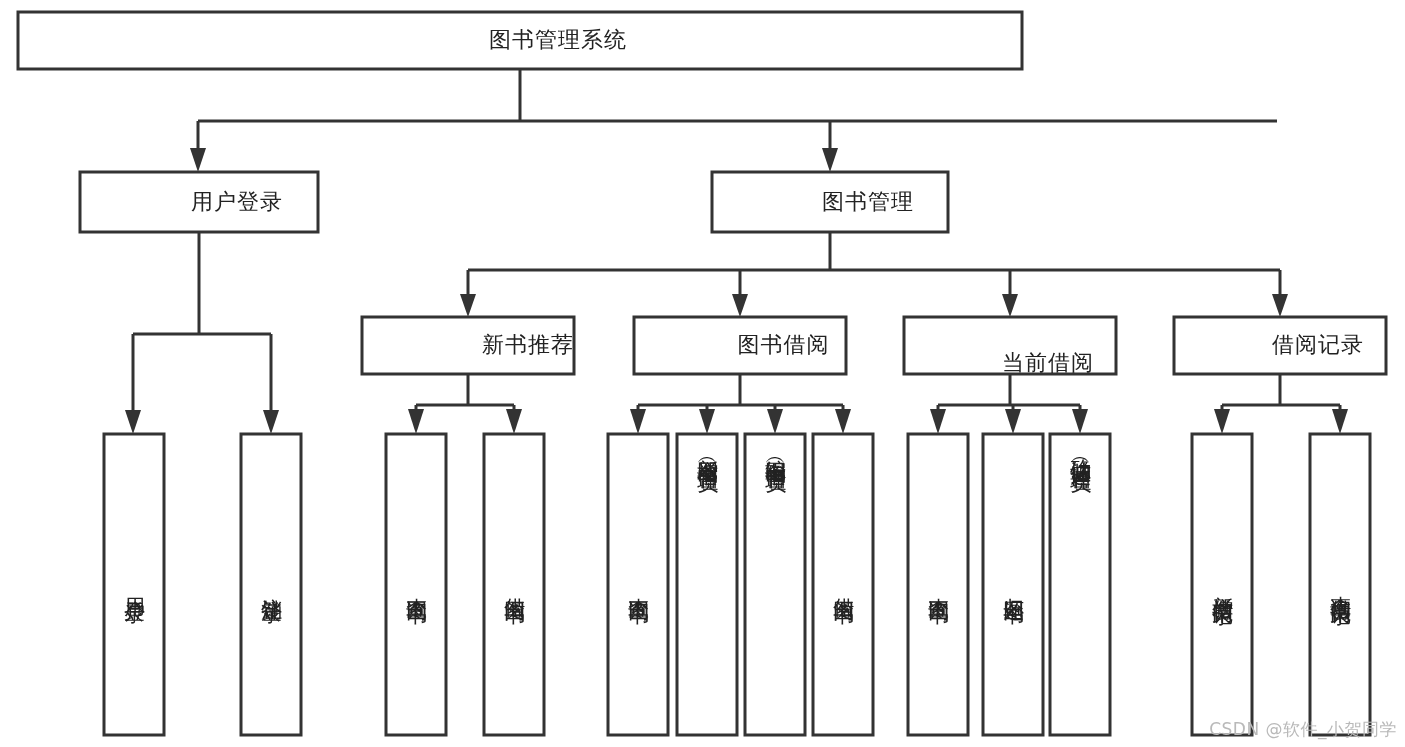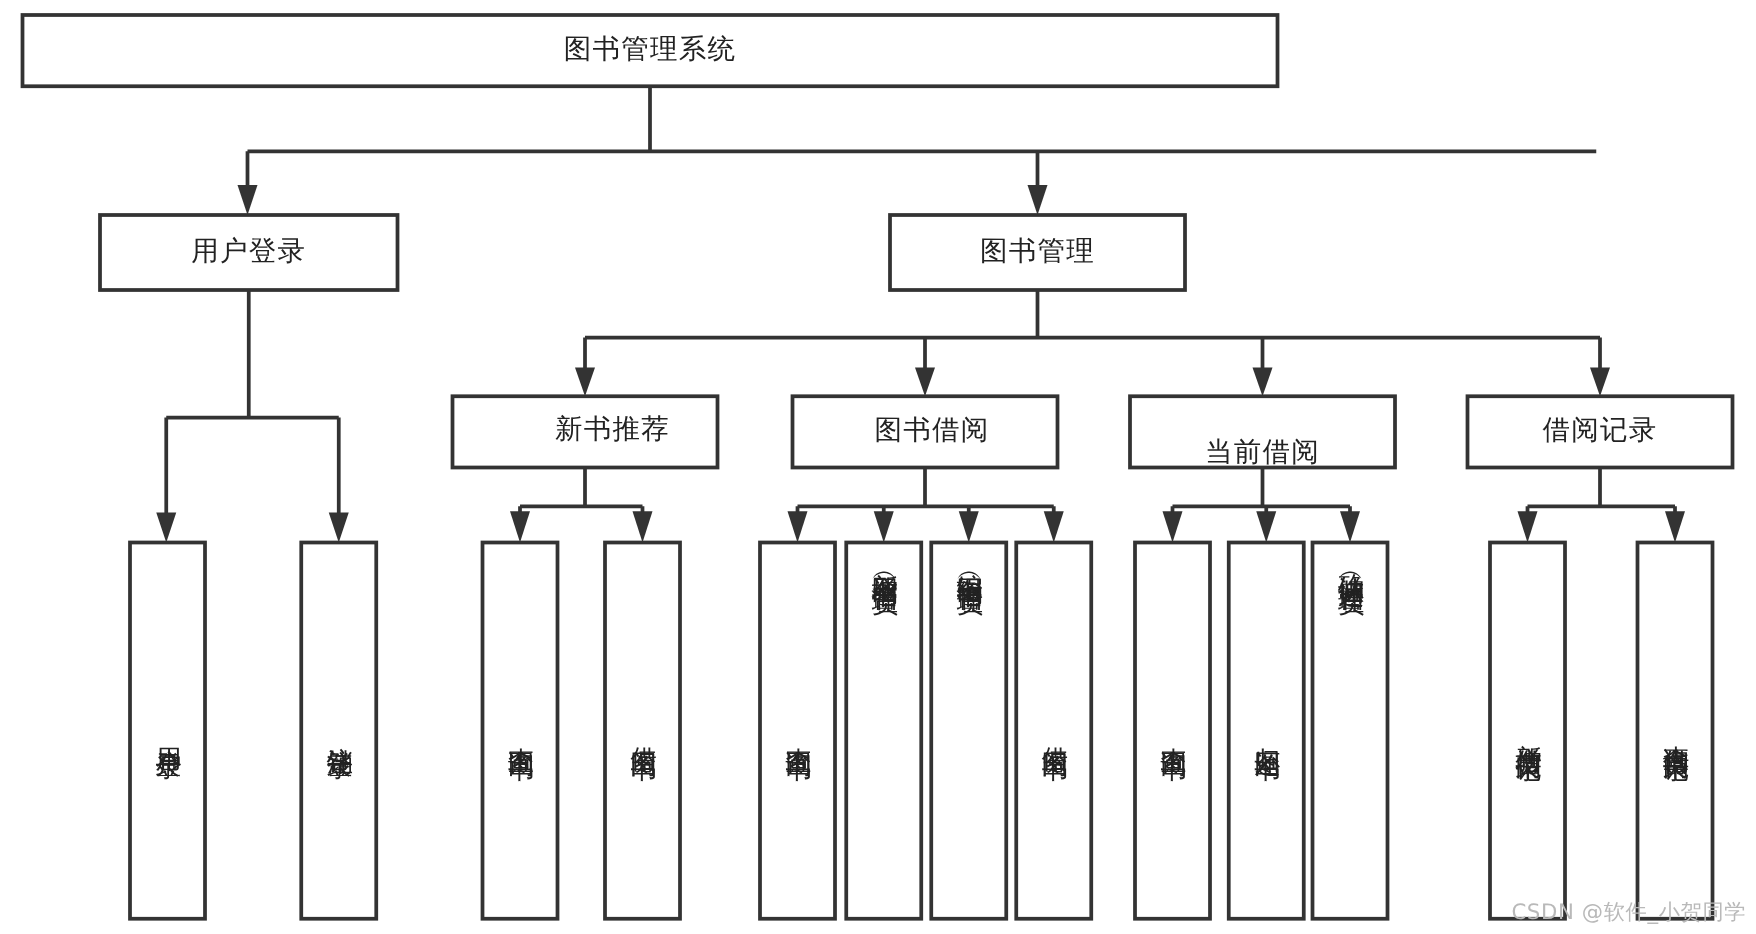--- a/index.html
+++ b/index.html
@@ -45,20 +45,21 @@
     position: absolute;
     display: flex;
     align-items: center;
     justify-content: center;
     color: #222222;
     font-size: 22px;
     line-height: 1.1;
     letter-spacing: 1px;
     white-space: nowrap;
     pointer-events: none;
+    margin-left: 38px;
   }
   .node-label-v {
     position: absolute;
     display: flex;
     align-items: center;
     justify-content: center;
     color: #222222;
     font-size: 21px;
     line-height: 1.32;
     writing-mode: vertical-rl;
@@ -185,21 +186,21 @@
 
     <rect class="node-box" x="1192" y="434" width="60" height="301"></rect>
     <rect class="node-box" x="1310" y="434" width="60" height="301"></rect>
   </svg>
 
   <div class="node-label-h" style="left:18px; top:12px; width:1004px; height:57px;">图书管理系统</div>
 
   <div class="node-label-h" style="left:80px; top:172px; width:238px; height:60px;">用户登录</div>
   <div class="node-label-h" style="left:712px; top:172px; width:236px; height:60px;">图书管理</div>
 
-  <div class="node-label-h" style="left:362px; top:317px; width:256px; height:57px;font-family:Liberation Mono, monospace;">新书推荐</div>
+  <div class="node-label-h" style="left:362px; top:317px; width:256px; height:57px;">新书推荐</div>
   <div class="node-label-h" style="left:634px; top:317px; width:223px; height:57px;">图书借阅</div>
   <div class="node-label-h" style="left:904px; top:335px; width:212px; height:57px;">当前借阅</div>
   <div class="node-label-h" style="left:1174px; top:317px; width:212px; height:57px;">借阅记录</div>
 
   <div class="node-label-v" style="left:104px; top:434px; width:60px; height:301px;">用户登录</div>
   <div class="node-label-v" style="left:241px; top:434px; width:60px; height:301px;">注销登录</div>
 
   <div class="node-label-v" style="left:386px; top:434px; width:60px; height:301px;">查询图书</div>
   <div class="node-label-v" style="left:484px; top:434px; width:60px; height:301px;">借阅图书</div>
 

